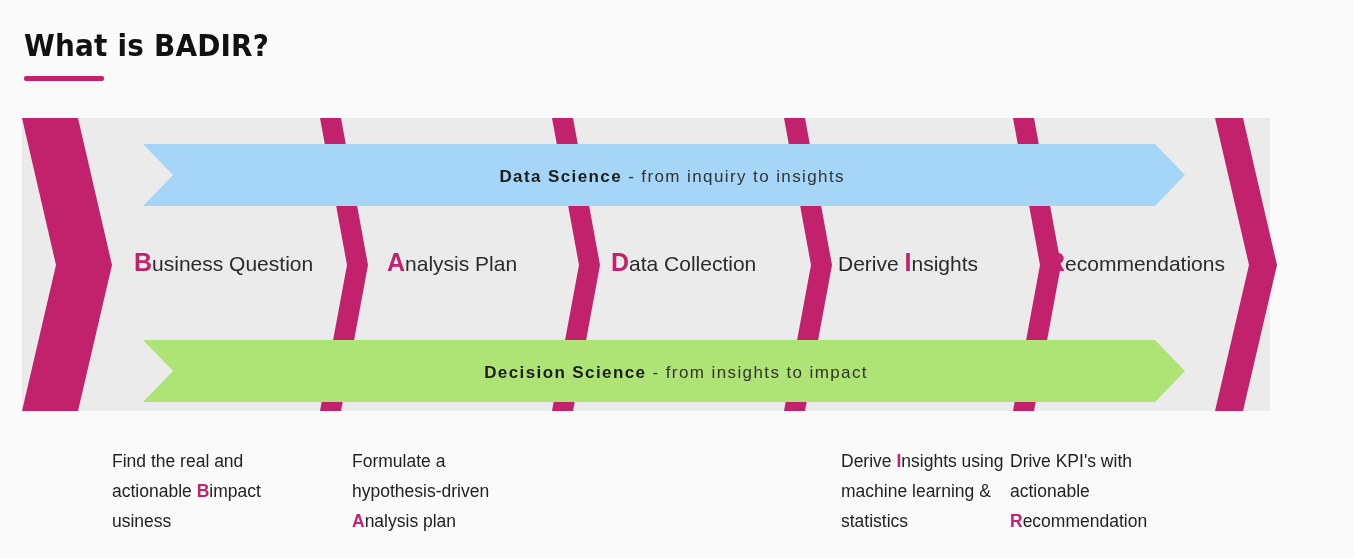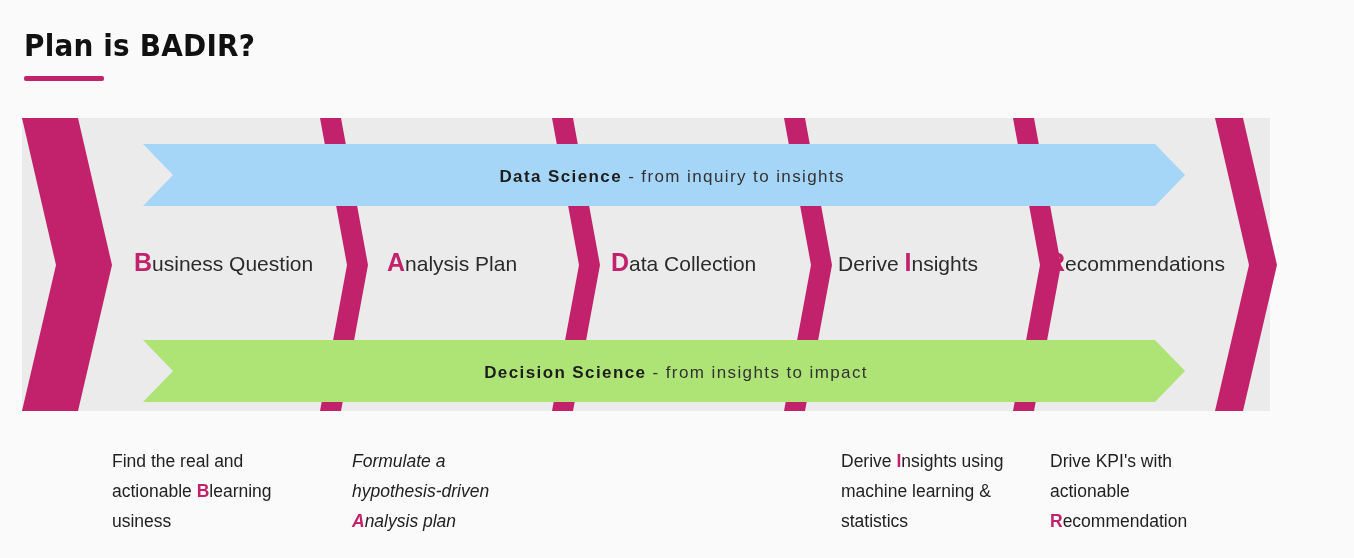--- a/index.html
+++ b/index.html
@@ -52,21 +52,21 @@
   .desc-col{
     position:absolute;top:0;
     font-size:17.5px;line-height:30px;color:#222;
   }
   .desc-col .accent{color:#c2226b;font-weight:bold;}
 </style>
 </head>
 <body>
 
 <div id="title-block">
-  <div id="page-title">Plan is BADIR?</div>
+  <div id="page-title">What is BADIR?</div>
   <div id="title-rule"></div>
 </div>
 
 <div id="badir-diagram">
   <svg width="1354" height="294" viewBox="0 0 1354 294" xmlns="http://www.w3.org/2000/svg">
 
     <rect x="22" y="0" width="1248" height="293" fill="#ebebeb"></rect>
 
     <path d="M22,0 L78,0 L112,147 L78,293 L22,293 L56,147 Z" fill="#c2226b"></path>
 
@@ -115,36 +115,36 @@
       </text>
     </g>
 
   </svg>
 </div>
 
 <div id="descriptions">
 
   <div class="desc-col" style="left:112px;width:205px;">
     <div>Find the real and</div>
-    <div><span>actionable </span><span class="accent">B</span><span>learning</span></div>
+    <div><span>actionable </span><span class="accent">B</span><span>impact</span></div>
     <div>usiness</div>
   </div>
 
-  <div class="desc-col" style="left:352px;width:200px;font-style:italic;">
+  <div class="desc-col" style="left:352px;width:200px;">
     <div>Formulate a</div>
     <div>hypothesis-driven</div>
     <div><span class="accent">A</span><span>nalysis plan</span></div>
   </div>
 
 
   <div class="desc-col" style="left:833px;width:210px;margin-left:8px;">
     <div><span>Derive </span><span class="accent">I</span><span>nsights using</span></div>
     <div>machine learning &amp;</div>
     <div>statistics</div>
   </div>
 
-  <div class="desc-col" style="left:1050px;width:215px;">
+  <div class="desc-col" style="left:1010px;width:215px;">
     <div>Drive KPI's with</div>
     <div>actionable</div>
     <div><span class="accent">R</span><span>ecommendation</span></div>
   </div>
 
 </div>
 
 </body></html>

